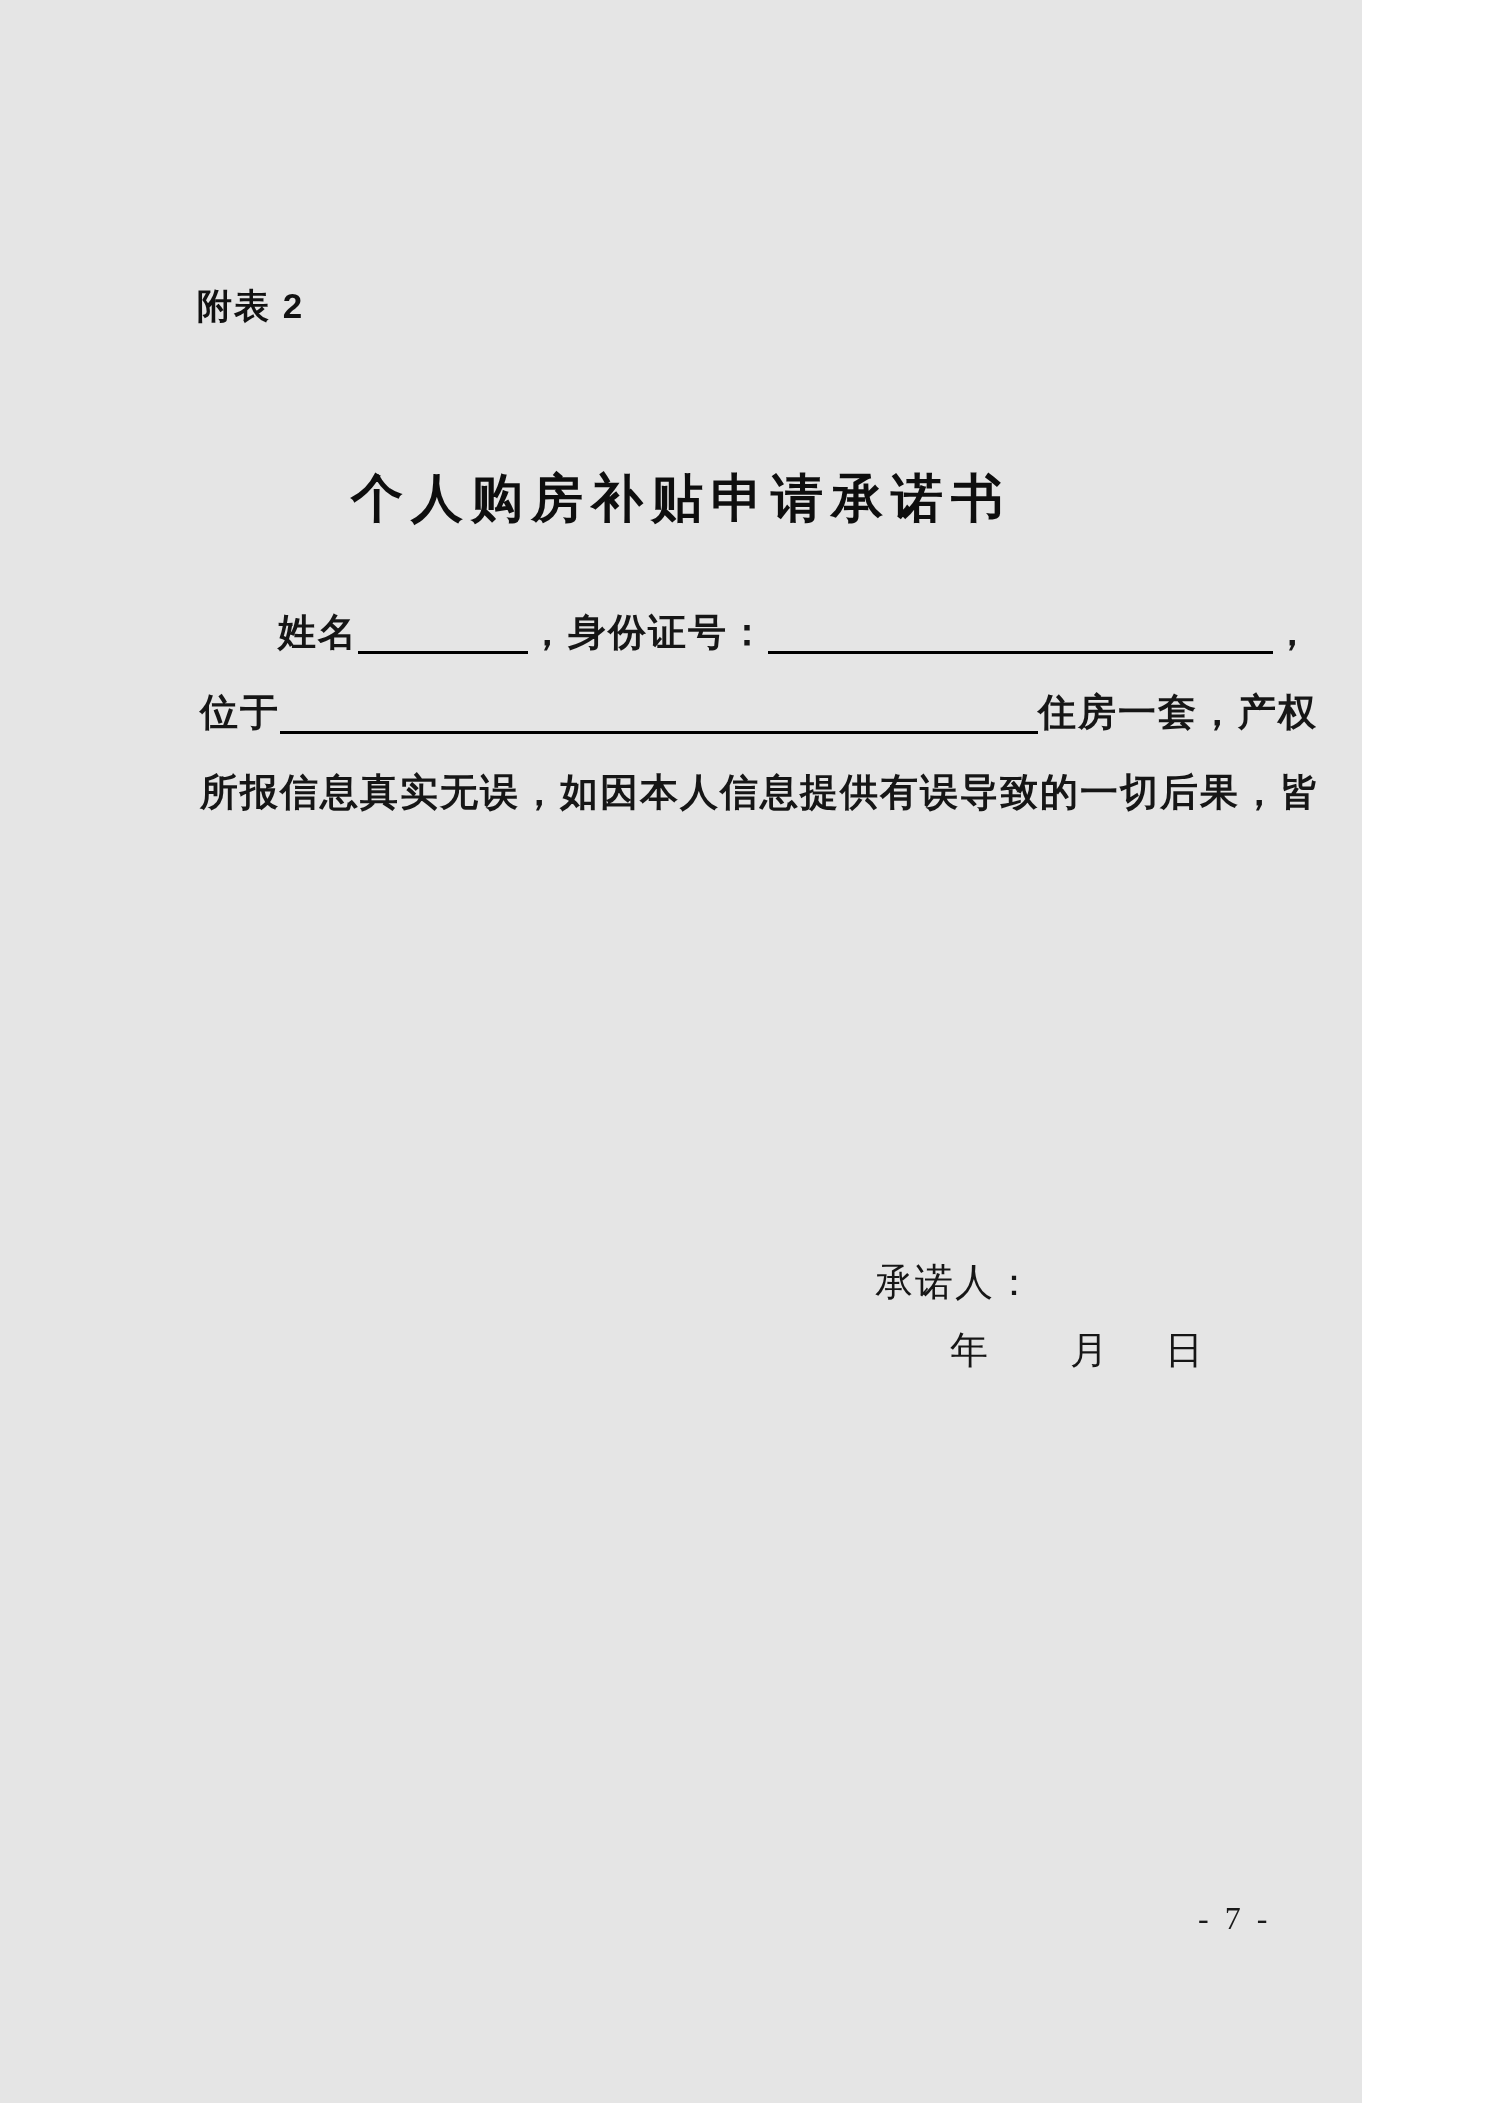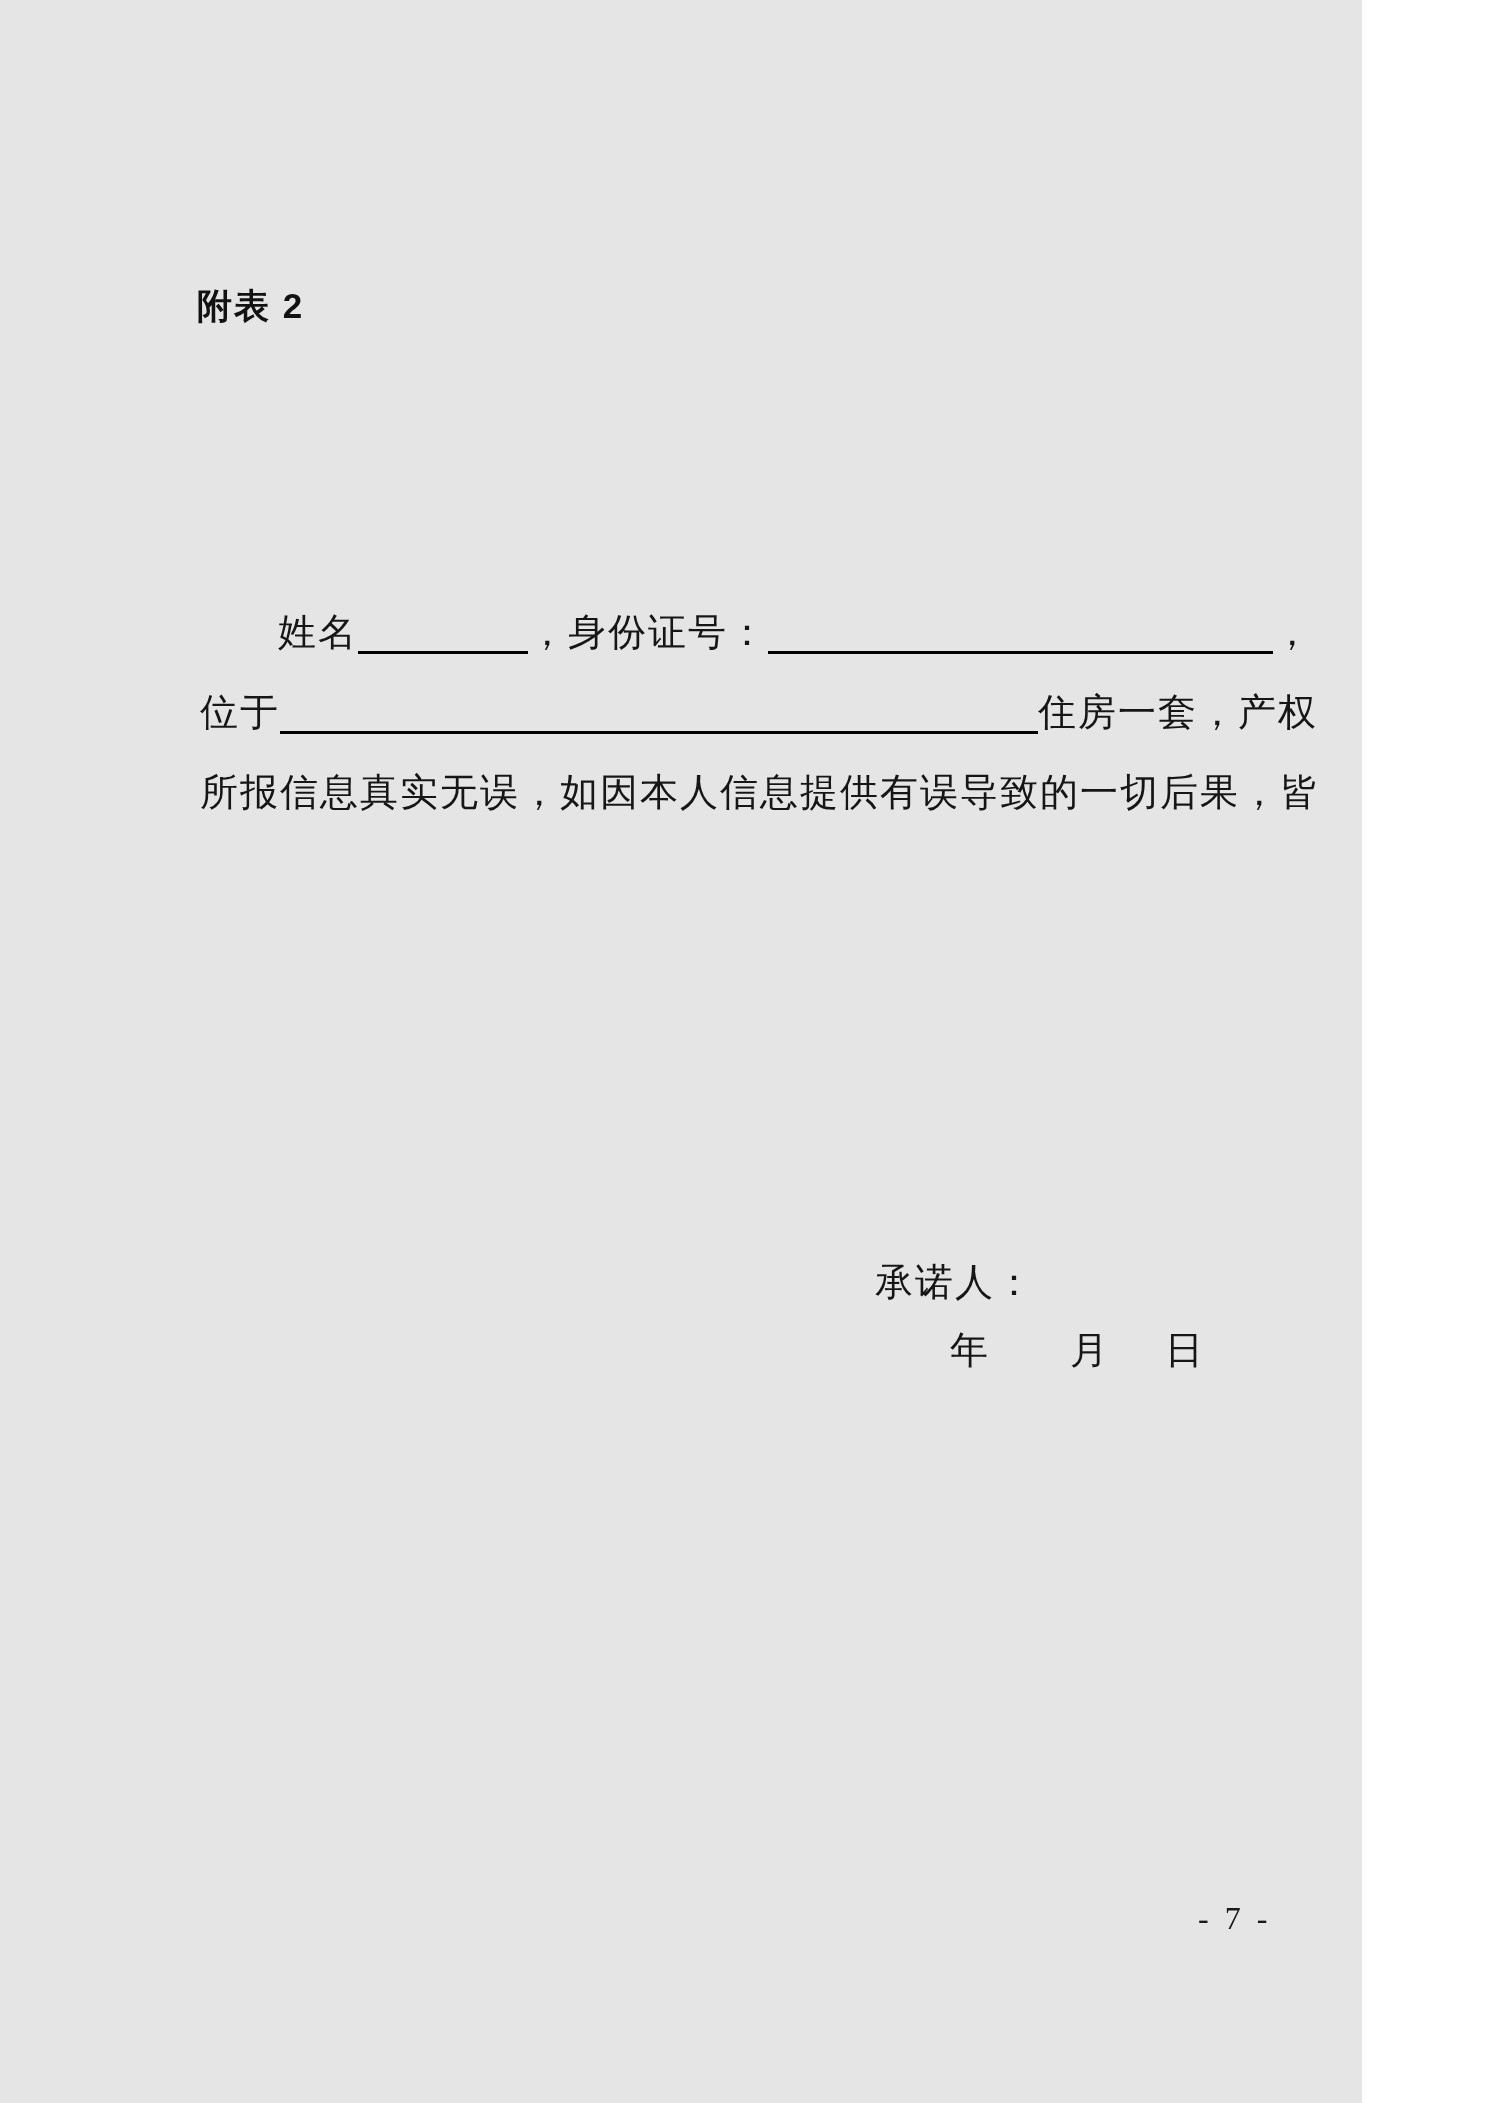--- a/index.html
+++ b/index.html
@@ -27,21 +27,21 @@
     letter-spacing:8px;
     color:#0e0e0e;
   }
   .body-block{
     position:absolute;left:200px;top:592px;width:1132px;
     font-size:38px;line-height:80px;
     letter-spacing:2px;
     color:#161616;
     white-space:nowrap;
   }
-  .form-line{height:80px;}
+  .form-line{height:80px;font-weight:bold;}
   .indent{padding-left:78px;}
   .blank{
     display:inline-block;
     height:4px;
     border-bottom:3px solid #000000;
     vertical-align:-9px;
   }
   .blank-name{width:170px;}
   .blank-idnum{width:505px;}
   .blank-year{width:185px;}
@@ -65,20 +65,21 @@
     color:#1a1a1a;
   }
 </style>
 </head>
 <body>
 
 <div class="page">
 
   <div class="attachment-label">附表 2</div>
 
+  <h1 class="doc-title">个人购房补贴申请承诺书</h1>
 
   <div class="body-block">
 
     <div class="form-line indent">
       <span>姓名</span><span class="blank blank-name"></span><span>，身份证号：</span><span class="blank blank-idnum"></span><span>，</span>
     </div>
 
 
     <div class="form-line">
       <span>位于</span><span class="blank blank-address"></span><span>住房一套，产权</span>

